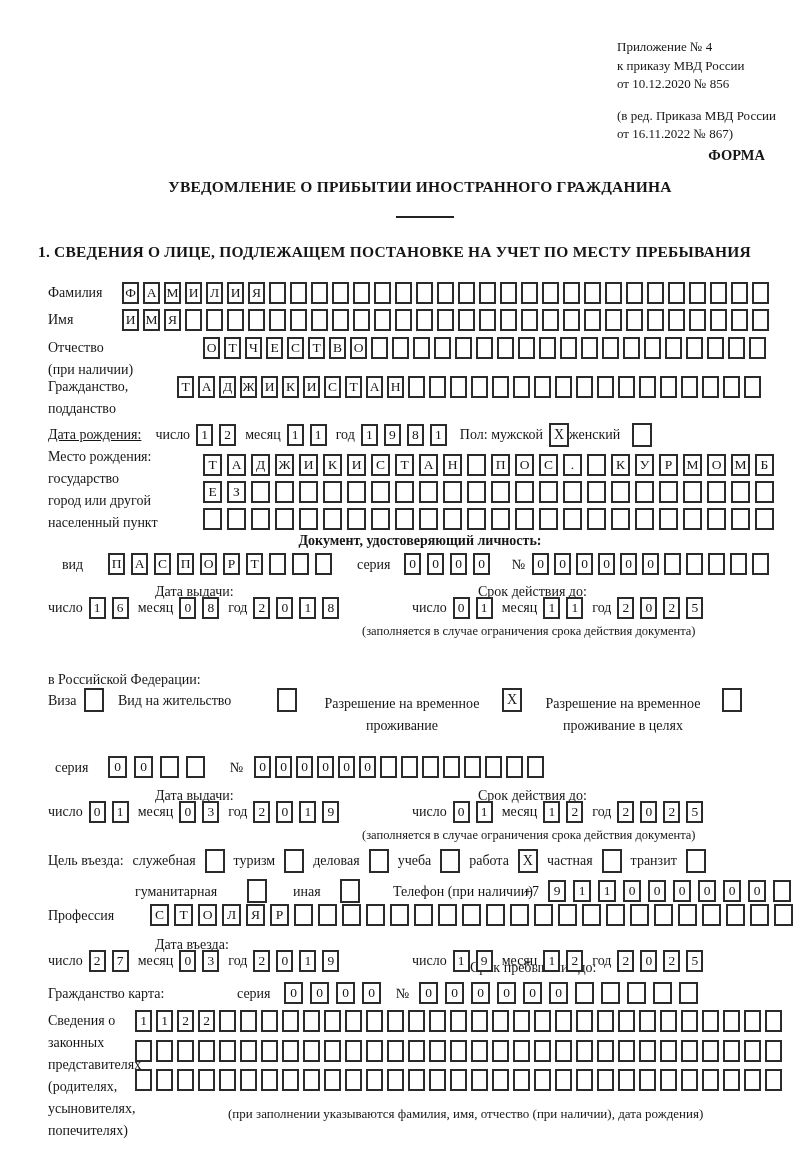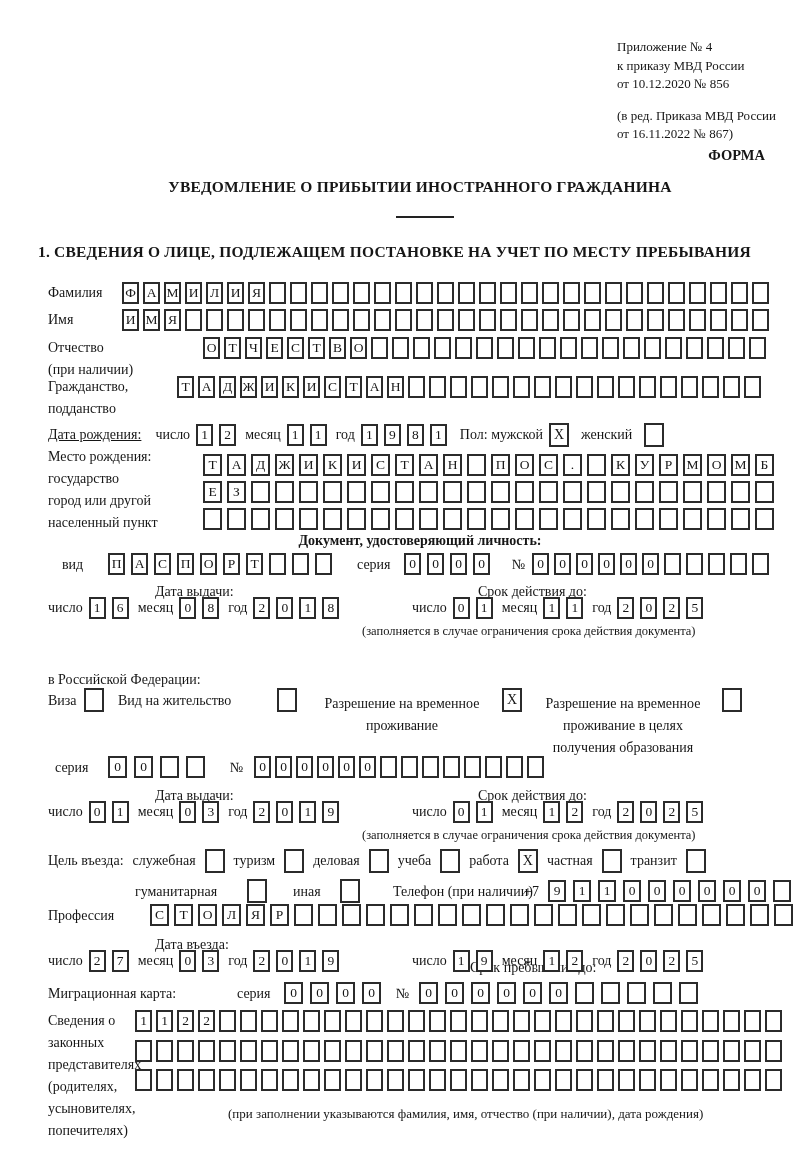--- a/index.html
+++ b/index.html
@@ -195,21 +195,21 @@
       </span>
     <span class="lbl">год</span>
     <span class="cells g6">
         <span class="cell">1</span>
         <span class="cell">9</span>
         <span class="cell">8</span>
         <span class="cell">1</span>
       </span>
     <span class="lbl" style="margin-left:4px;">Пол: мужской</span>
     <span class="cbox">X</span>
-    <span class="lbl" style="margin-left:12px;">женский</span>
+    <span class="lbl" style="">женский</span>
     <span class="cbox" style="margin-left:6px;"></span>
   </div>
 
   <div class="abs stack" style="left:48px;top:446px;">
     <div>Место рождения:</div>
     <div>государство</div>
     <div>город или другой</div>
     <div>населенный пункт</div>
   </div>
   <div class="abs cells g5 w19" style="left:203px;top:454px;">
@@ -376,21 +376,20 @@
   <div class="abs" style="left:118px;top:693px;">Вид на жительство</div>
   <div class="abs cbox" style="left:277px;top:688px;"></div>
   <div class="abs" style="left:308px;top:693px;width:188px;text-align:center;line-height:22px;">
     <div>Разрешение на временное</div>
     <div>проживание</div>
   </div>
   <div class="abs cbox" style="left:502px;top:688px;">X</div>
   <div class="abs" style="left:533px;top:693px;width:180px;text-align:center;line-height:22px;">
     <div>Разрешение на временное</div>
     <div>проживание в целях</div>
-    <div>получения образования</div>
   </div>
   <div class="abs cbox" style="left:722px;top:688px;"></div>
 
   <div class="abs" style="left:55px;top:760px;">серия</div>
   <div class="abs cells g7 w19" style="left:108px;top:756px;">
       <span class="cell">0</span>
       <span class="cell">0</span>
       <span class="cell"></span>
       <span class="cell"></span>
     </div>
@@ -556,21 +555,21 @@
       </span>
     <span class="lbl">год</span>
     <span class="cells g6">
         <span class="cell">2</span>
         <span class="cell">0</span>
         <span class="cell">2</span>
         <span class="cell">5</span>
       </span>
   </div>
 
-  <div class="abs" style="left:48px;top:986px;">Миграционная карта:</div>
+  <div class="abs" style="left:48px;top:986px;">Гражданство карта:</div>
   <div class="abs" style="left:237px;top:986px;">серия</div>
   <div class="abs cells g7 w19" style="left:284px;top:982px;">
       <span class="cell">0</span>
       <span class="cell">0</span>
       <span class="cell">0</span>
       <span class="cell">0</span>
     </div>
   <div class="abs" style="left:396px;top:986px;">№</div>
   <div class="abs cells g7 w19" style="left:419px;top:982px;">
       <span class="cell">0</span>

